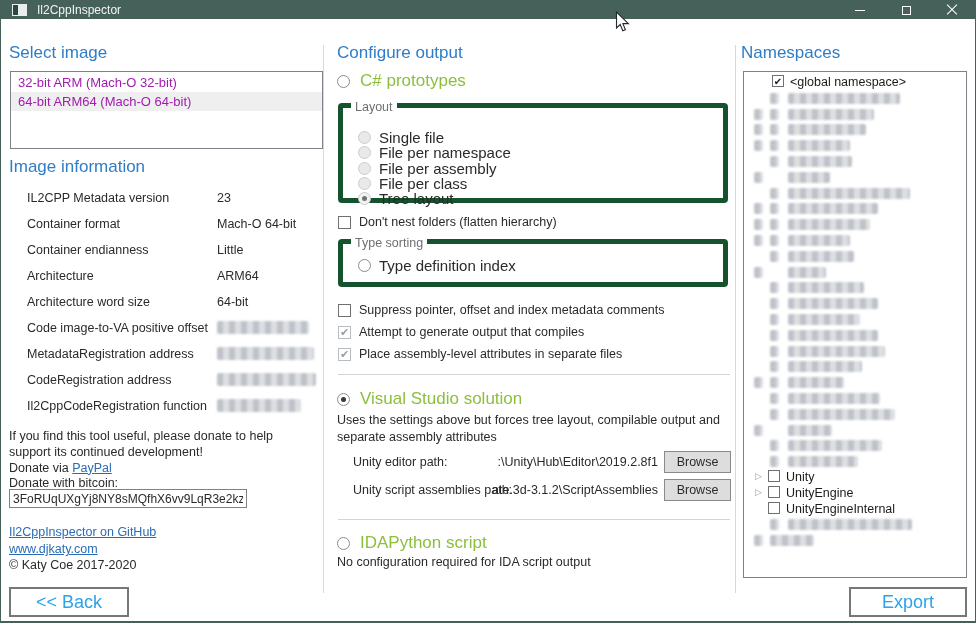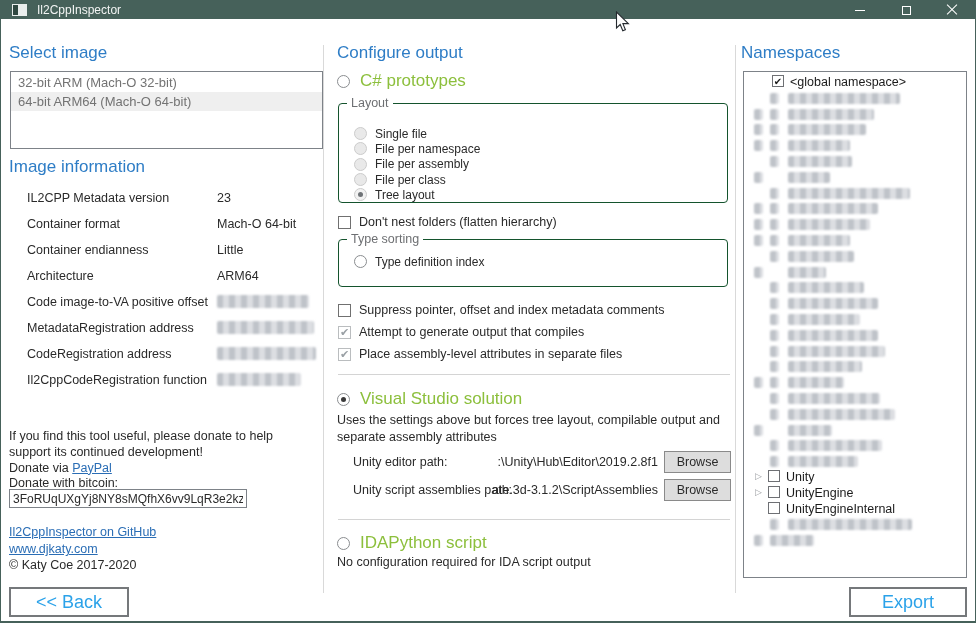--- a/index.html
+++ b/index.html
@@ -22,21 +22,21 @@
 
   .content { position:absolute; top:30px; left:0; right:0; bottom:0; background:#fff; }
   .v-sep { position:absolute; top:14px; width:1px; height:548px; background:#d9d9d9; }
 
   h2.sec { font-size:17px; font-weight:400; color:#2E7DC6; position:absolute; }
 
   
   .col-left { position:absolute; left:8px; top:0; width:318px; height:593px; }
   .listbox { position:absolute; border:1px solid #7d8288; background:#fff; }
   #image-list { top:40px; left:1px; width:313px; height:78px; padding-top:1px; }
-  .li-item { font-size:13px; color:#737373; padding:2px 7px; height:19px; white-space:nowrap; }
+  .li-item { font-size:13px; color:#a21caf; padding:2px 7px; height:19px; white-space:nowrap; }
   .li-item.sel { background:#efefef; }
   #image-info-rows { position:absolute; top:156px; left:1px; width:316px; }
   .info-row { position:relative; height:26px; font-size:12.5px; color:#2a2a2a; }
   .info-label { position:absolute; left:17px; top:4px; }
   .info-value { position:absolute; left:207px; top:4px; }
   .redact { display:inline-block; height:11px; border-radius:2px;
             background: repeating-linear-gradient(90deg,#bfc3c9 0 6px,#dcdee2 6px 12px),
                         repeating-linear-gradient(0deg,rgba(255,255,255,.4) 0 4px,rgba(116,122,130,.4) 4px 8px);
             filter: blur(1.3px); }
   .info-value .redact { height:13px; vertical-align:-2px; }
@@ -51,23 +51,23 @@
 
   
   .col-mid { position:absolute; left:336px; top:0; width:396px; height:593px; }
   .radio-head { position:absolute; left:0; display:flex; align-items:center; gap:10px; }
   .radio-head .hd { font-size:17px; color:#8CBF3C; }
   .radio { width:13px; height:13px; border-radius:50%; border:1px solid #8a8d90; background:#fff; display:inline-block; position:relative; flex:none; }
   .radio.on::after { content:''; position:absolute; left:3px; top:3px; width:5px; height:5px; border-radius:50%; background:#3a3a3a; }
   .radio.dis { background:#e9e9e9; border-color:#cccccc; }
   .radio.dis.on { background:#f2f2f2; }
   .radio.dis.on::after { background:#6f7377; }
-  .groupbox { position:absolute; left:1px; width:390px; border:1px solid #14532d; border-radius:4px; }
+  .groupbox { position:absolute; left:1px; width:390px; border:5px solid #14532d; border-radius:4px; }
   .gb-label { position:absolute; top:-8px; left:8px; background:#fff; padding:0 4px; color:#6d6f72; font-size:12.5px; }
-  .opt-row { display:flex; align-items:center; gap:8px; font-size:12px; color:#2a2a2a; height:15.3px; margin-left:15px; }
+  .opt-row { display:flex; align-items:center; gap:8px; font-size:15px; color:#2a2a2a; height:15.3px; margin-left:15px; }
   .cbx { width:13px; height:13px; border:1px solid #707070; background:#fff; display:inline-flex; align-items:center; justify-content:center; font-size:11px; line-height:13px; color:#9aa0a5; flex:none; }
   .cbx.dis { border-color:#babdbf; }
   .cb-row { position:absolute; left:1px; display:flex; align-items:center; gap:8px; font-size:12.5px; color:#2a2a2a; }
   .divider { position:absolute; left:1px; width:392px; height:1px; background:#d4d4d4; }
   .vs-desc { position:absolute; top:381px; left:0; width:388px; font-size:12.5px; line-height:17px; color:#2a2a2a; }
   .path-row { position:absolute; left:0; width:396px; height:22px; font-size:12.5px; color:#2a2a2a; }
   .path-label { position:absolute; left:16px; top:4px; }
   .path-value { position:absolute; left:155px; top:4px; width:166px; text-align:right; white-space:nowrap; overflow:hidden; }
   .browse { position:absolute; left:327px; top:0; width:67px; height:22px; background:#ddd; border:1px solid #8a8a8a; font-size:12.5px; color:#2a2a2a; cursor:pointer; font-family:"Liberation Sans","DejaVu Sans",sans-serif; }
   .ida-desc { position:absolute; top:524px; left:0; font-size:12.5px; color:#2a2a2a; }
@@ -128,20 +128,24 @@
           </div>
           <div class="info-row">
             <span class="info-label">Container endianness</span>
             <span class="info-value">Little</span>
           </div>
           <div class="info-row">
             <span class="info-label">Architecture</span>
             <span class="info-value">ARM64</span>
           </div>
           <div class="info-row">
+            <span class="info-label">Architecture word size</span>
+            <span class="info-value">64-bit</span>
+          </div>
+          <div class="info-row">
             <span class="info-label">Code image-to-VA positive offset</span>
             <span class="info-value"><span class="redact" style="width: 92px;"></span></span>
           </div>
           <div class="info-row">
             <span class="info-label">MetadataRegistration address</span>
             <span class="info-value"><span class="redact" style="width: 97px;"></span></span>
           </div>
           <div class="info-row">
             <span class="info-label">CodeRegistration address</span>
             <span class="info-value"><span class="redact" style="width: 99px;"></span></span>

